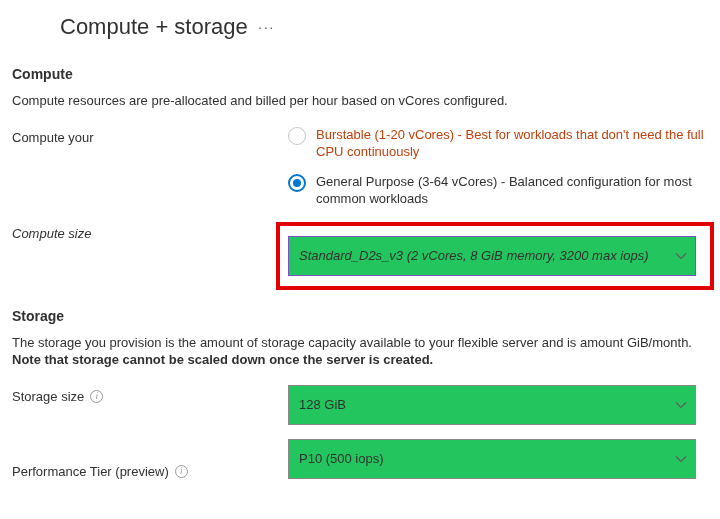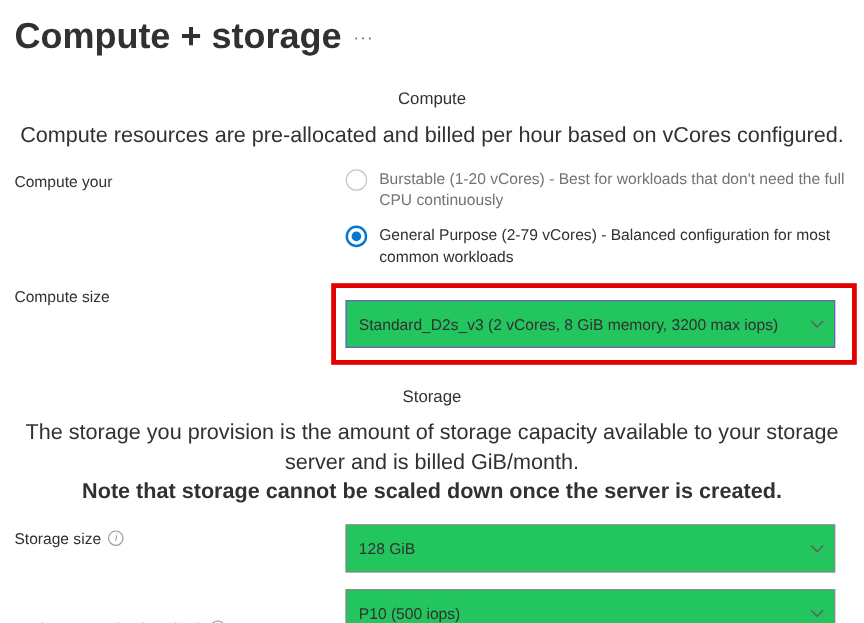--- a/index.html
+++ b/index.html
@@ -19,40 +19,39 @@
     width: 720px;
     background: #fff;
   }
   .page-header {
     display: flex;
     align-items: center;
     gap: 10px;
     margin-bottom: 26px;
   }
   .page-title {
-    font-size: 30px;
-    font-weight: 700;
+    font-size: 22px;
+    font-weight: 400;
+    margin-left: 48px;
   }
   .ellipsis {
     color: var(--text-light);
     font-size: 14px;
     letter-spacing: 1px;
     cursor: pointer;
   }
   .section-heading {
     font-size: 14px;
-    font-weight: 400;
+    font-weight: 700;
     margin: 10px 0 10px 0;
-    text-align: center;
   }
   .desc {
-    font-size: 18px;
+    font-size: 13px;
     line-height: 1.35;
     margin-bottom: 16px;
-    text-align: center;
   }
   .bold { font-weight: 600; }
   .form-row {
     display: flex;
     margin-bottom: 10px;
     align-items: flex-start;
   }
   .label-col {
     width: 276px;
     flex: 0 0 276px;
@@ -71,21 +70,21 @@
     flex-direction: column;
     gap: 12px;
   }
   .radio-option {
     display: flex;
     align-items: flex-start;
     gap: 10px;
     cursor: pointer;
   }
   .radio-option.disabled {
-    color: #737373;
+    color: #c2410c;
     cursor: default;
   }
   .radio-circle {
     width: 18px;
     height: 18px;
     border-radius: 50%;
     border: 1px solid var(--text);
     flex: 0 0 18px;
     margin-top: 1px;
     display: flex;
@@ -177,48 +176,48 @@
 
       <div class="radio-option disabled">
         <span class="radio-circle"></span>
         <span class="radio-label">Burstable (1-20 vCores) - Best for workloads that don't need the full CPU continuously</span>
       </div>
 
       <div class="radio-option selected">
         <span class="radio-circle">
             <span class="radio-dot"></span>
           </span>
-        <span class="radio-label">General Purpose (2-79 vCores) - Balanced configuration for most common workloads</span>
+        <span class="radio-label">General Purpose (3-64 vCores) - Balanced configuration for most common workloads</span>
       </div>
 
 
     </div>
   </div>
 </div>
 
-<div class="form-row" style="margin-top:14px;margin-bottom:18px;">
+<div class="form-row" style="margin-top:14px;margin-bottom:18px;font-style:italic;">
   <div class="label-col">Compute size</div>
   <div class="field-col">
     <div class="highlight-box">
       <div class="dropdown" style="border-color:#7b55c6;">
         <span>Standard_D2s_v3 (2 vCores, 8 GiB memory, 3200 max iops)</span>
         <span class="chevron">
           <svg viewBox="0 0 12 12" width="12" height="12">
               <path d="M1 3.5 L6 8.5 L11 3.5" fill="none" stroke="#605e5c" stroke-width="1.2"></path>
             </svg>
         </span>
       </div>
     </div>
   </div>
 </div>
 
 <div class="section-heading">Storage</div>
 
 <div class="desc">
-  <span>The storage you provision is the amount of storage capacity available to your storage server and is billed GiB/month.</span><br>
+  <span>The storage you provision is the amount of storage capacity available to your flexible server and is amount GiB/month.</span><br>
   <span class="bold">Note that storage cannot be scaled down once the server is created.</span>
 </div>
 
 <div class="form-row">
   <div class="label-col">
     <span>Storage size</span>
     <span class="info-icon">i</span>
   </div>
   <div class="field-col">
     <div class="dropdown">

